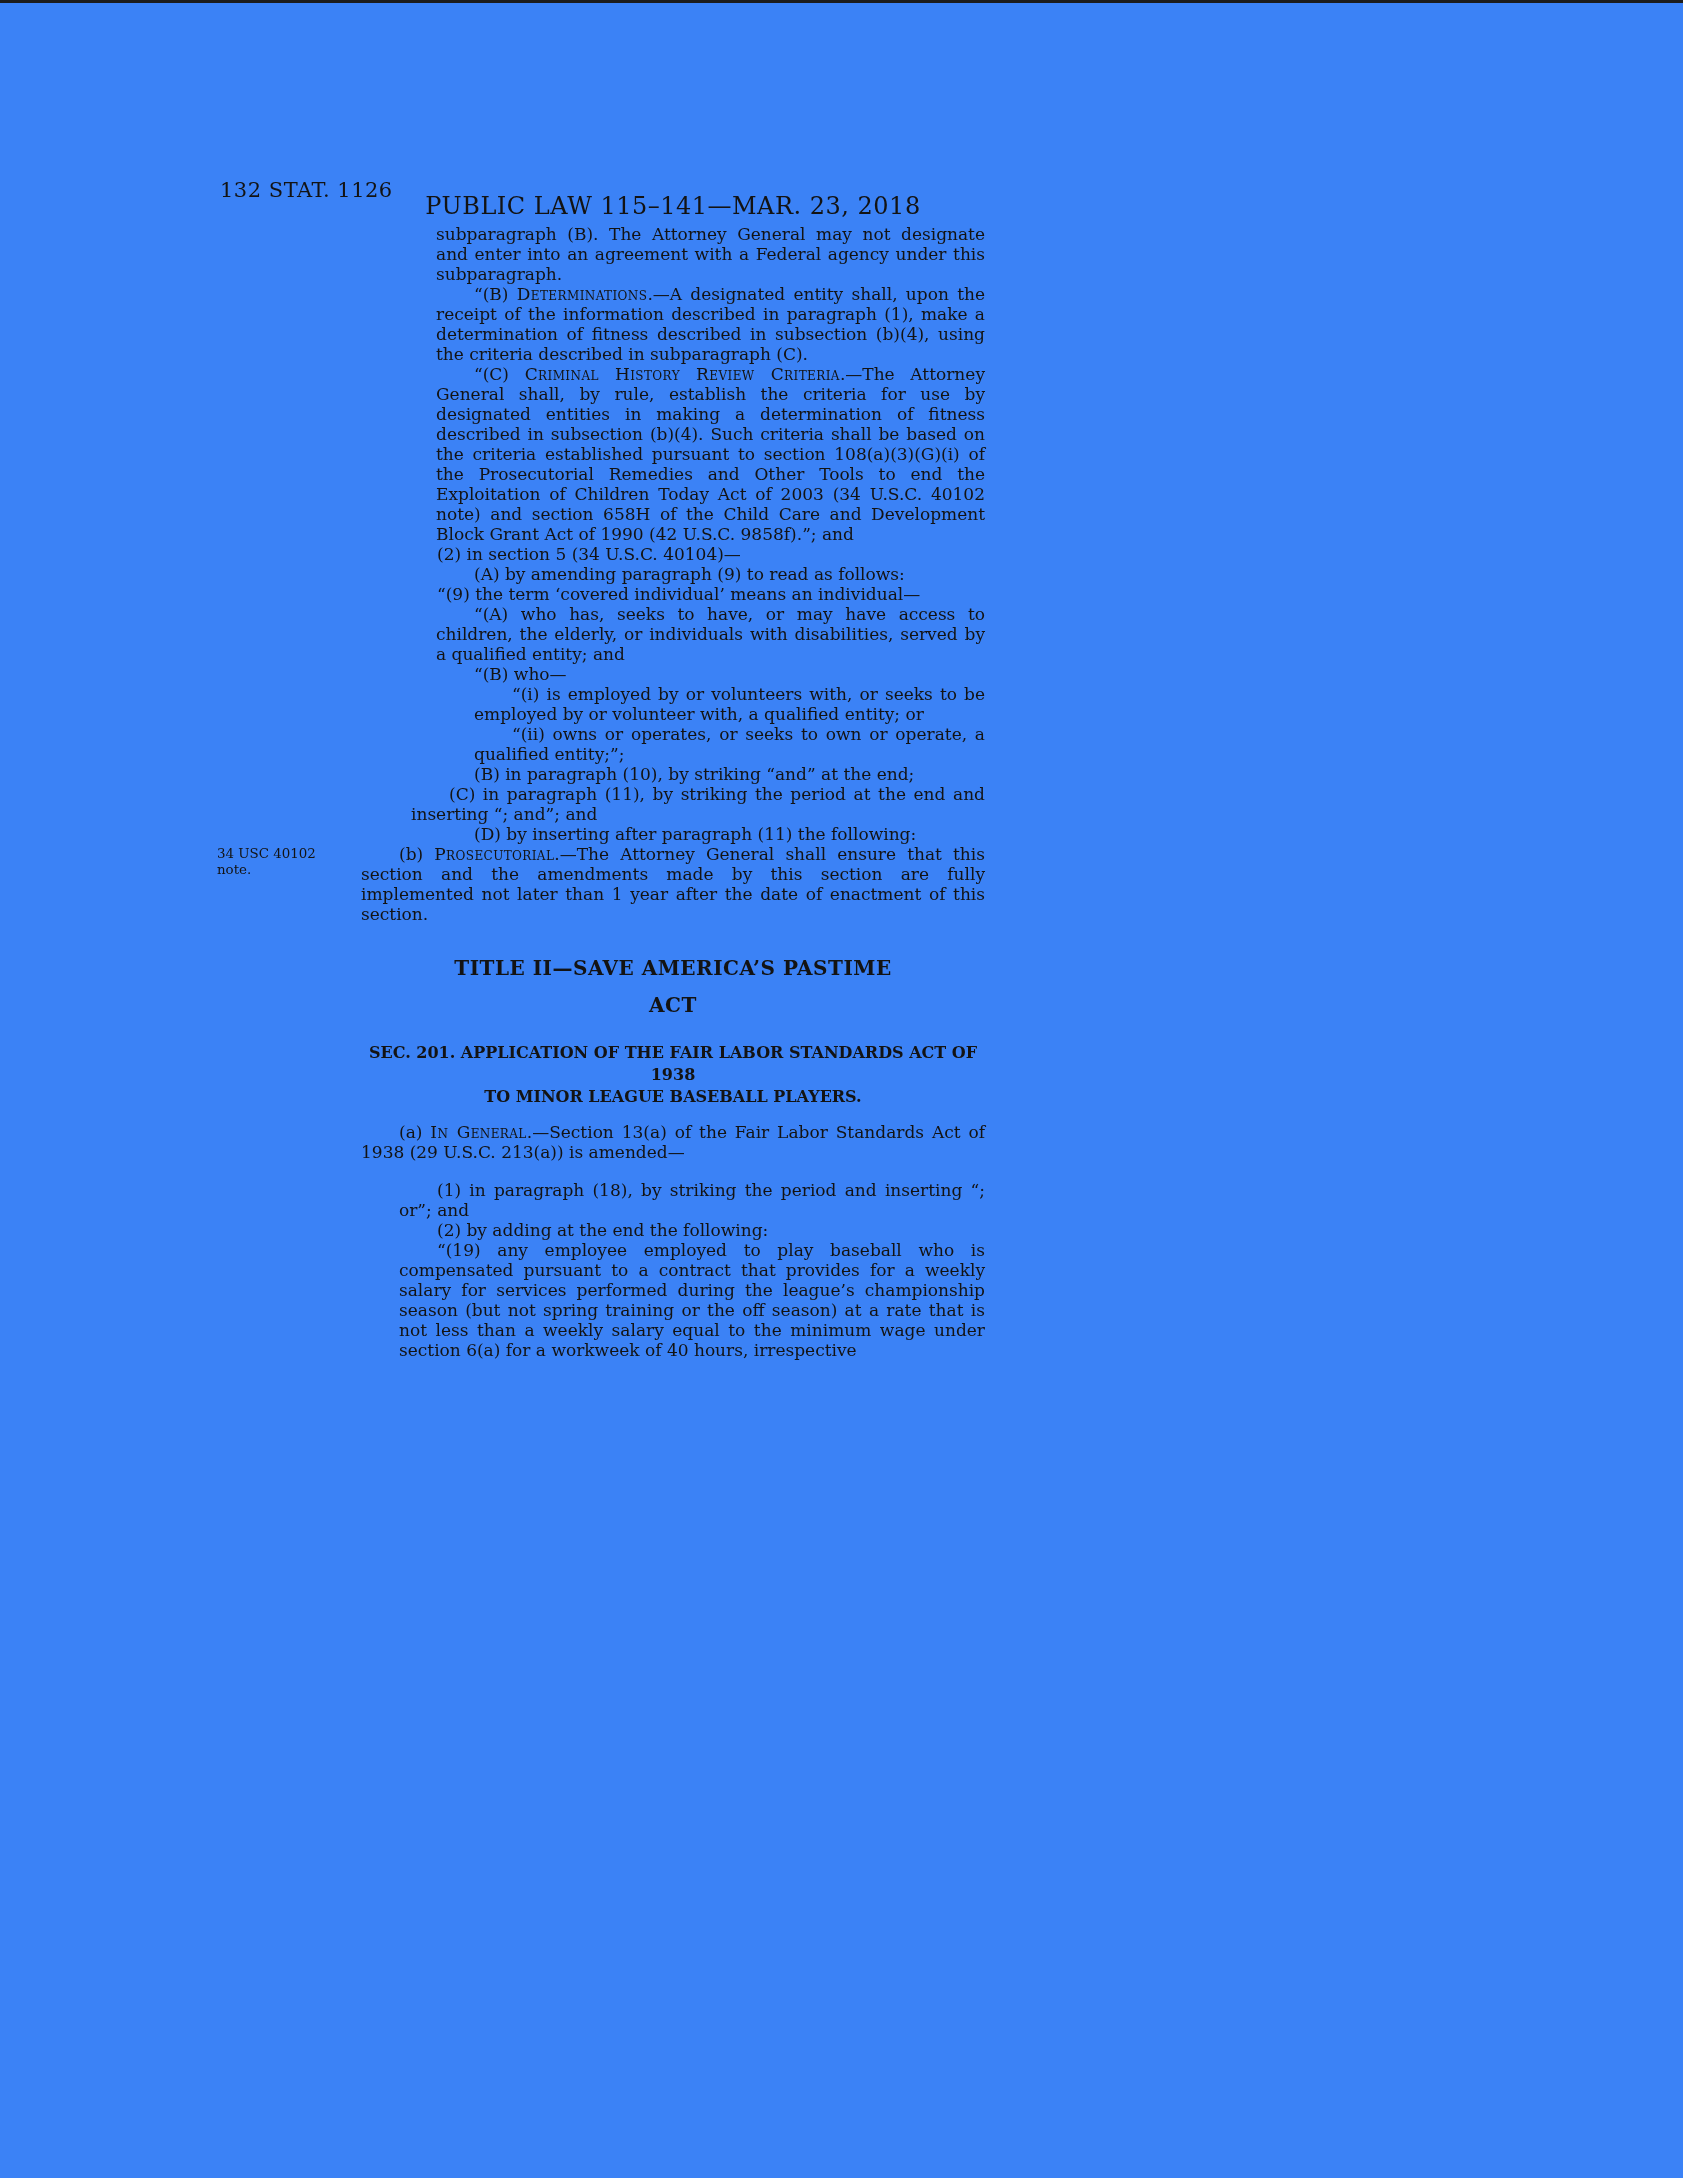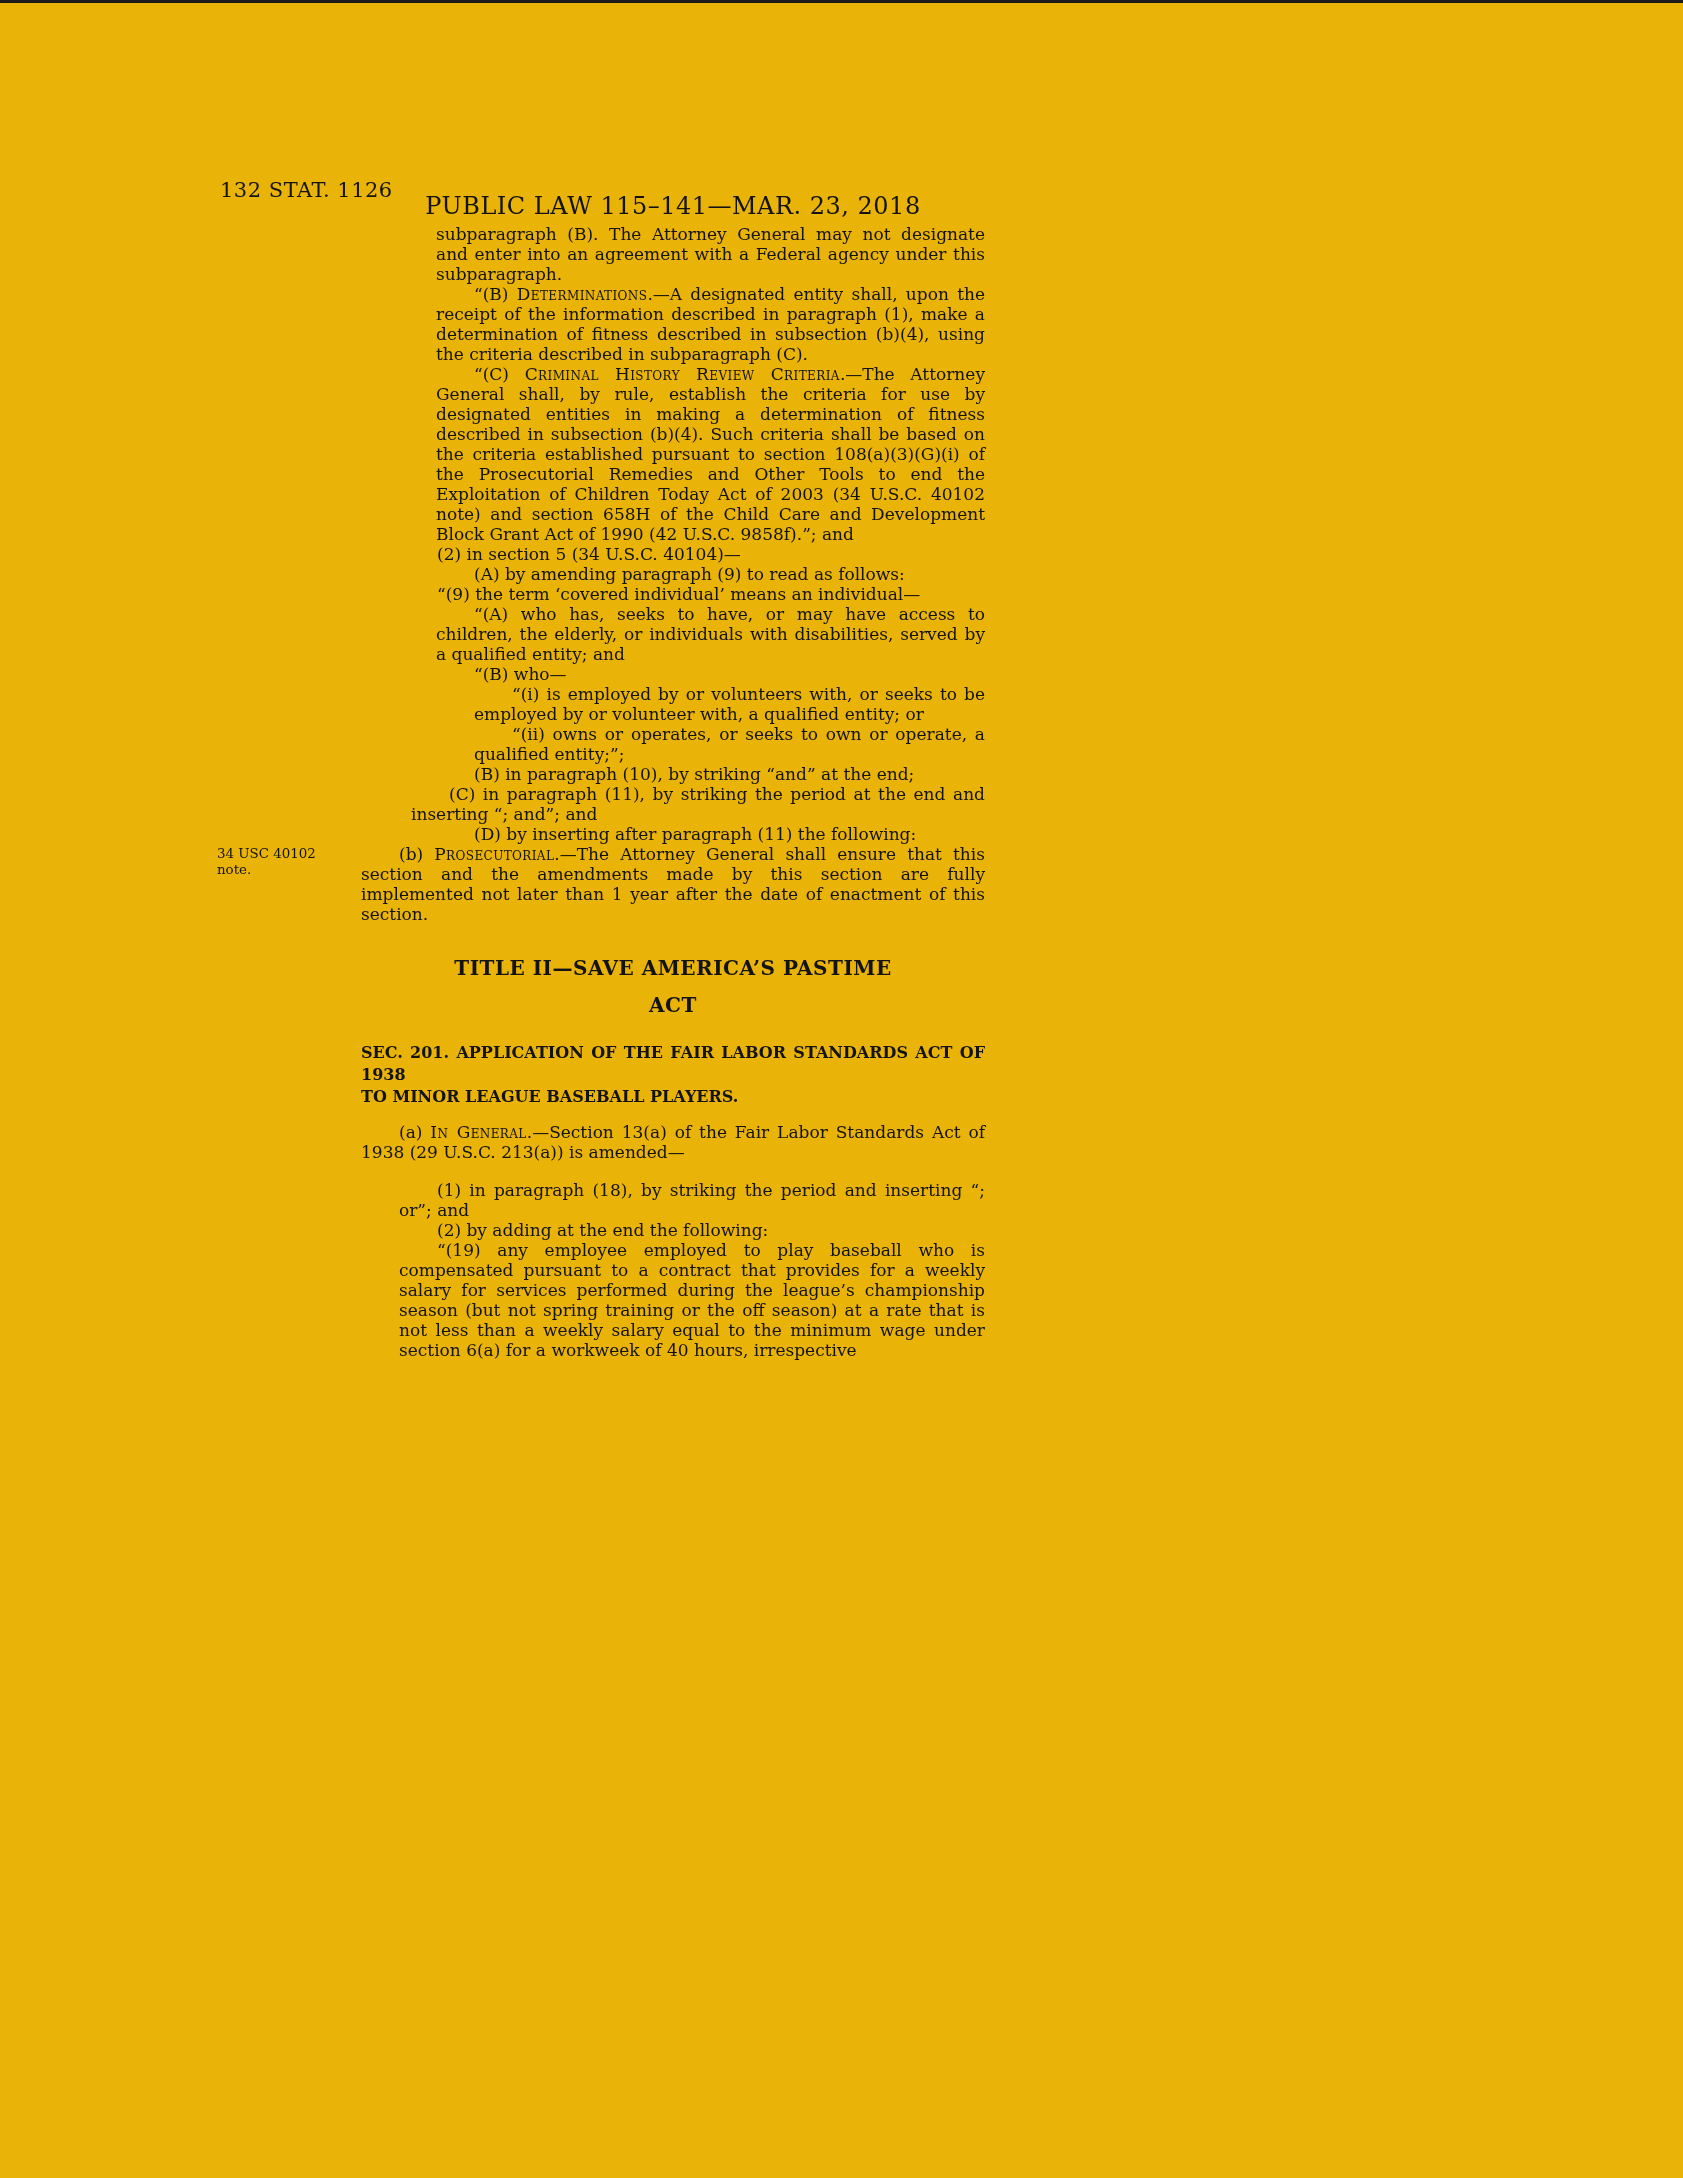--- a/index.html
+++ b/index.html
@@ -4,21 +4,21 @@
 <style>
   html, body {
     margin: 0;
     padding: 0;
     background: #ffffff;
   }
   .page {
     position: relative;
     width: 1683px;
     height: 2178px;
-    background: #eab308;
+    background: #3b82f6;
     color: #131313;
     font-family: "DejaVu Serif", "Liberation Serif", serif;
     overflow: hidden;
   }
   .scan-line {
     position: absolute;
     top: 0;
     left: 0;
     width: 100%;
     height: 3px;
@@ -72,20 +72,21 @@
     line-height: 37px;
     font-weight: bold;
     text-align: center;
     margin: 26px 0 18px 0;
     letter-spacing: 0.5px;
   }
   .sec-heading {
     font-size: 16px;
     line-height: 22px;
     font-weight: bold;
+    text-align: center;
     margin: 18px 0 14px 0;
   }
 </style>
 </head>
 <body>
 
 <div class="page">
   <div class="scan-line"></div>
   <span class="stat-number">132 STAT. 1126</span>
   <span class="law-header">PUBLIC LAW 115–141—MAR. 23, 2018</span>

